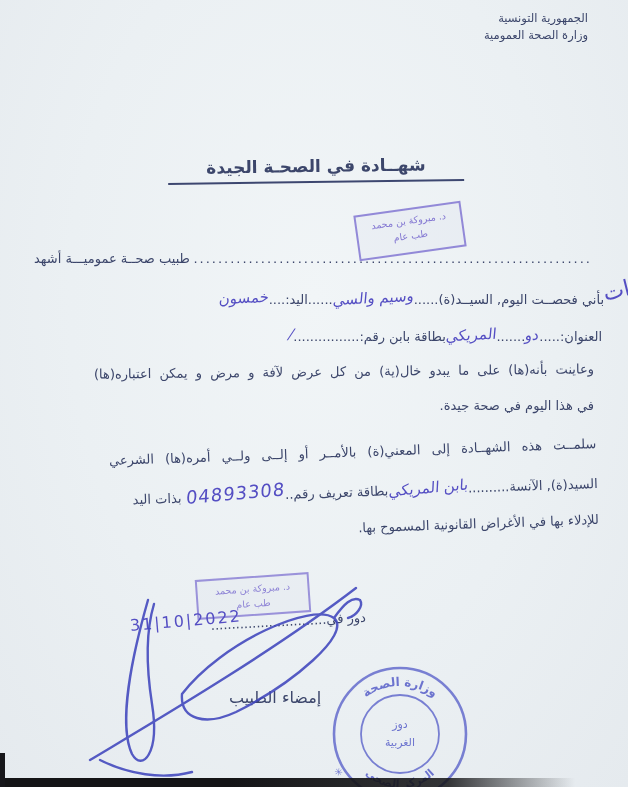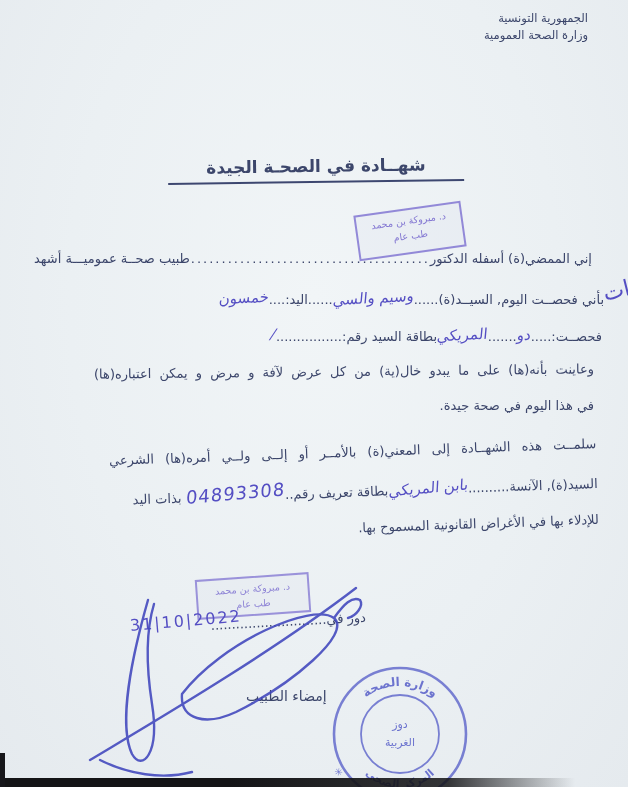--- a/index.html
+++ b/index.html
@@ -41,21 +41,21 @@
   .examline { top:287px; right:24px; left:2px; }
   .hand-tail { left:2px; top:278px; font-size:22px; transform:rotate(-14deg); }
   .addressline { top:324px; right:26px; left:30px; }
   .healthline1 { top:362px; right:34px; transform:rotate(-.6deg); word-spacing:4px; }
   .healthline2 { top:396px; right:34px; }
   .delivery { top:444px; right:30px; left:24px; transform:rotate(-2deg); }
   .delivery .bodyline { margin-bottom:13px; }
   .delivery .l1 { word-spacing:7px; }
   .dateline { left:128px; top:616px; width:238px; transform:rotate(-3deg); font-size:13px; white-space:nowrap; }
   .hand-date { position:absolute; left:2px; top:-8px; font-size:16px; transform:rotate(-2deg); color:#544ec3; letter-spacing:2px; }
-  .sig-label { left:246px; top:688px; font-size:14px; letter-spacing:1px; }
+  .sig-label { left:229px; top:688px; font-size:16px; letter-spacing:1px; }
   .edge-bottom { left:0; bottom:0; width:575px; height:9px;
     background:linear-gradient(to left, rgba(20,20,22,0) 0%, rgba(20,20,22,.85) 22%, #141416 60%); }
   .edge-corner { left:0; bottom:0; width:5px; height:34px; background:#16161a; }
   svg text { font-family:"DejaVu Sans", sans-serif; }
 </style>
 </head>
 <body>
 
 <div class="paper">
 
@@ -69,34 +69,33 @@
   <div class="abs title">شهــادة في الصحـة الجيدة</div>
 
   
   <div class="abs rect-stamp stamp1">
     <div>د. مبروكة بن محمد</div>
     <div>طب عام</div>
   </div>
 
   
   <div class="abs bodyline flexline intro">
-    <span>إني الممضي(ة) أسفله الدكتور</span>
     <span class="dotfill">......................................................................</span>
     <span>طبيب صحــة عموميـــة أشهد</span>
   </div>
 
   
   <div class="abs bodyline examline">
     <span>بأني فحصــت اليوم, السيــد(ة)</span><span class="dots">......</span><span class="hand">وسيم والسي</span><span class="dots">......</span><span>اليد:</span><span class="dots">....</span><span class="hand">خمسون</span>
   </div>
   <div class="abs hand hand-tail">ات</div>
 
   
   <div class="abs bodyline addressline">
-    <span>فحصــت:</span><span class="dots">.....</span><span class="hand">دو</span><span class="dots">.......</span><span class="hand">المريكي</span><span>بطاقة السيد رقم:</span><span class="dots">................</span><span class="hand">⁄</span>
+    <span>العنوان:</span><span class="dots">.....</span><span class="hand">دو</span><span class="dots">.......</span><span class="hand">المريكي</span><span>بطاقة بابن رقم:</span><span class="dots">................</span><span class="hand">⁄</span>
   </div>
 
   
   <div class="abs bodyline healthline1">وعاينت بأنه(ها) على ما يبدو خال(ية) من كل عرض لآفة و مرض و يمكن اعتباره(ها)</div>
   <div class="abs bodyline healthline2">في هذا اليوم في صحة جيدة.</div>
 
   
   <div class="abs delivery">
     <div class="bodyline l1">سلمــت هذه الشهــادة إلى المعني(ة) بالأمــر أو إلــى ولــي أمره(ها) الشرعي</div>
     <div class="bodyline">

